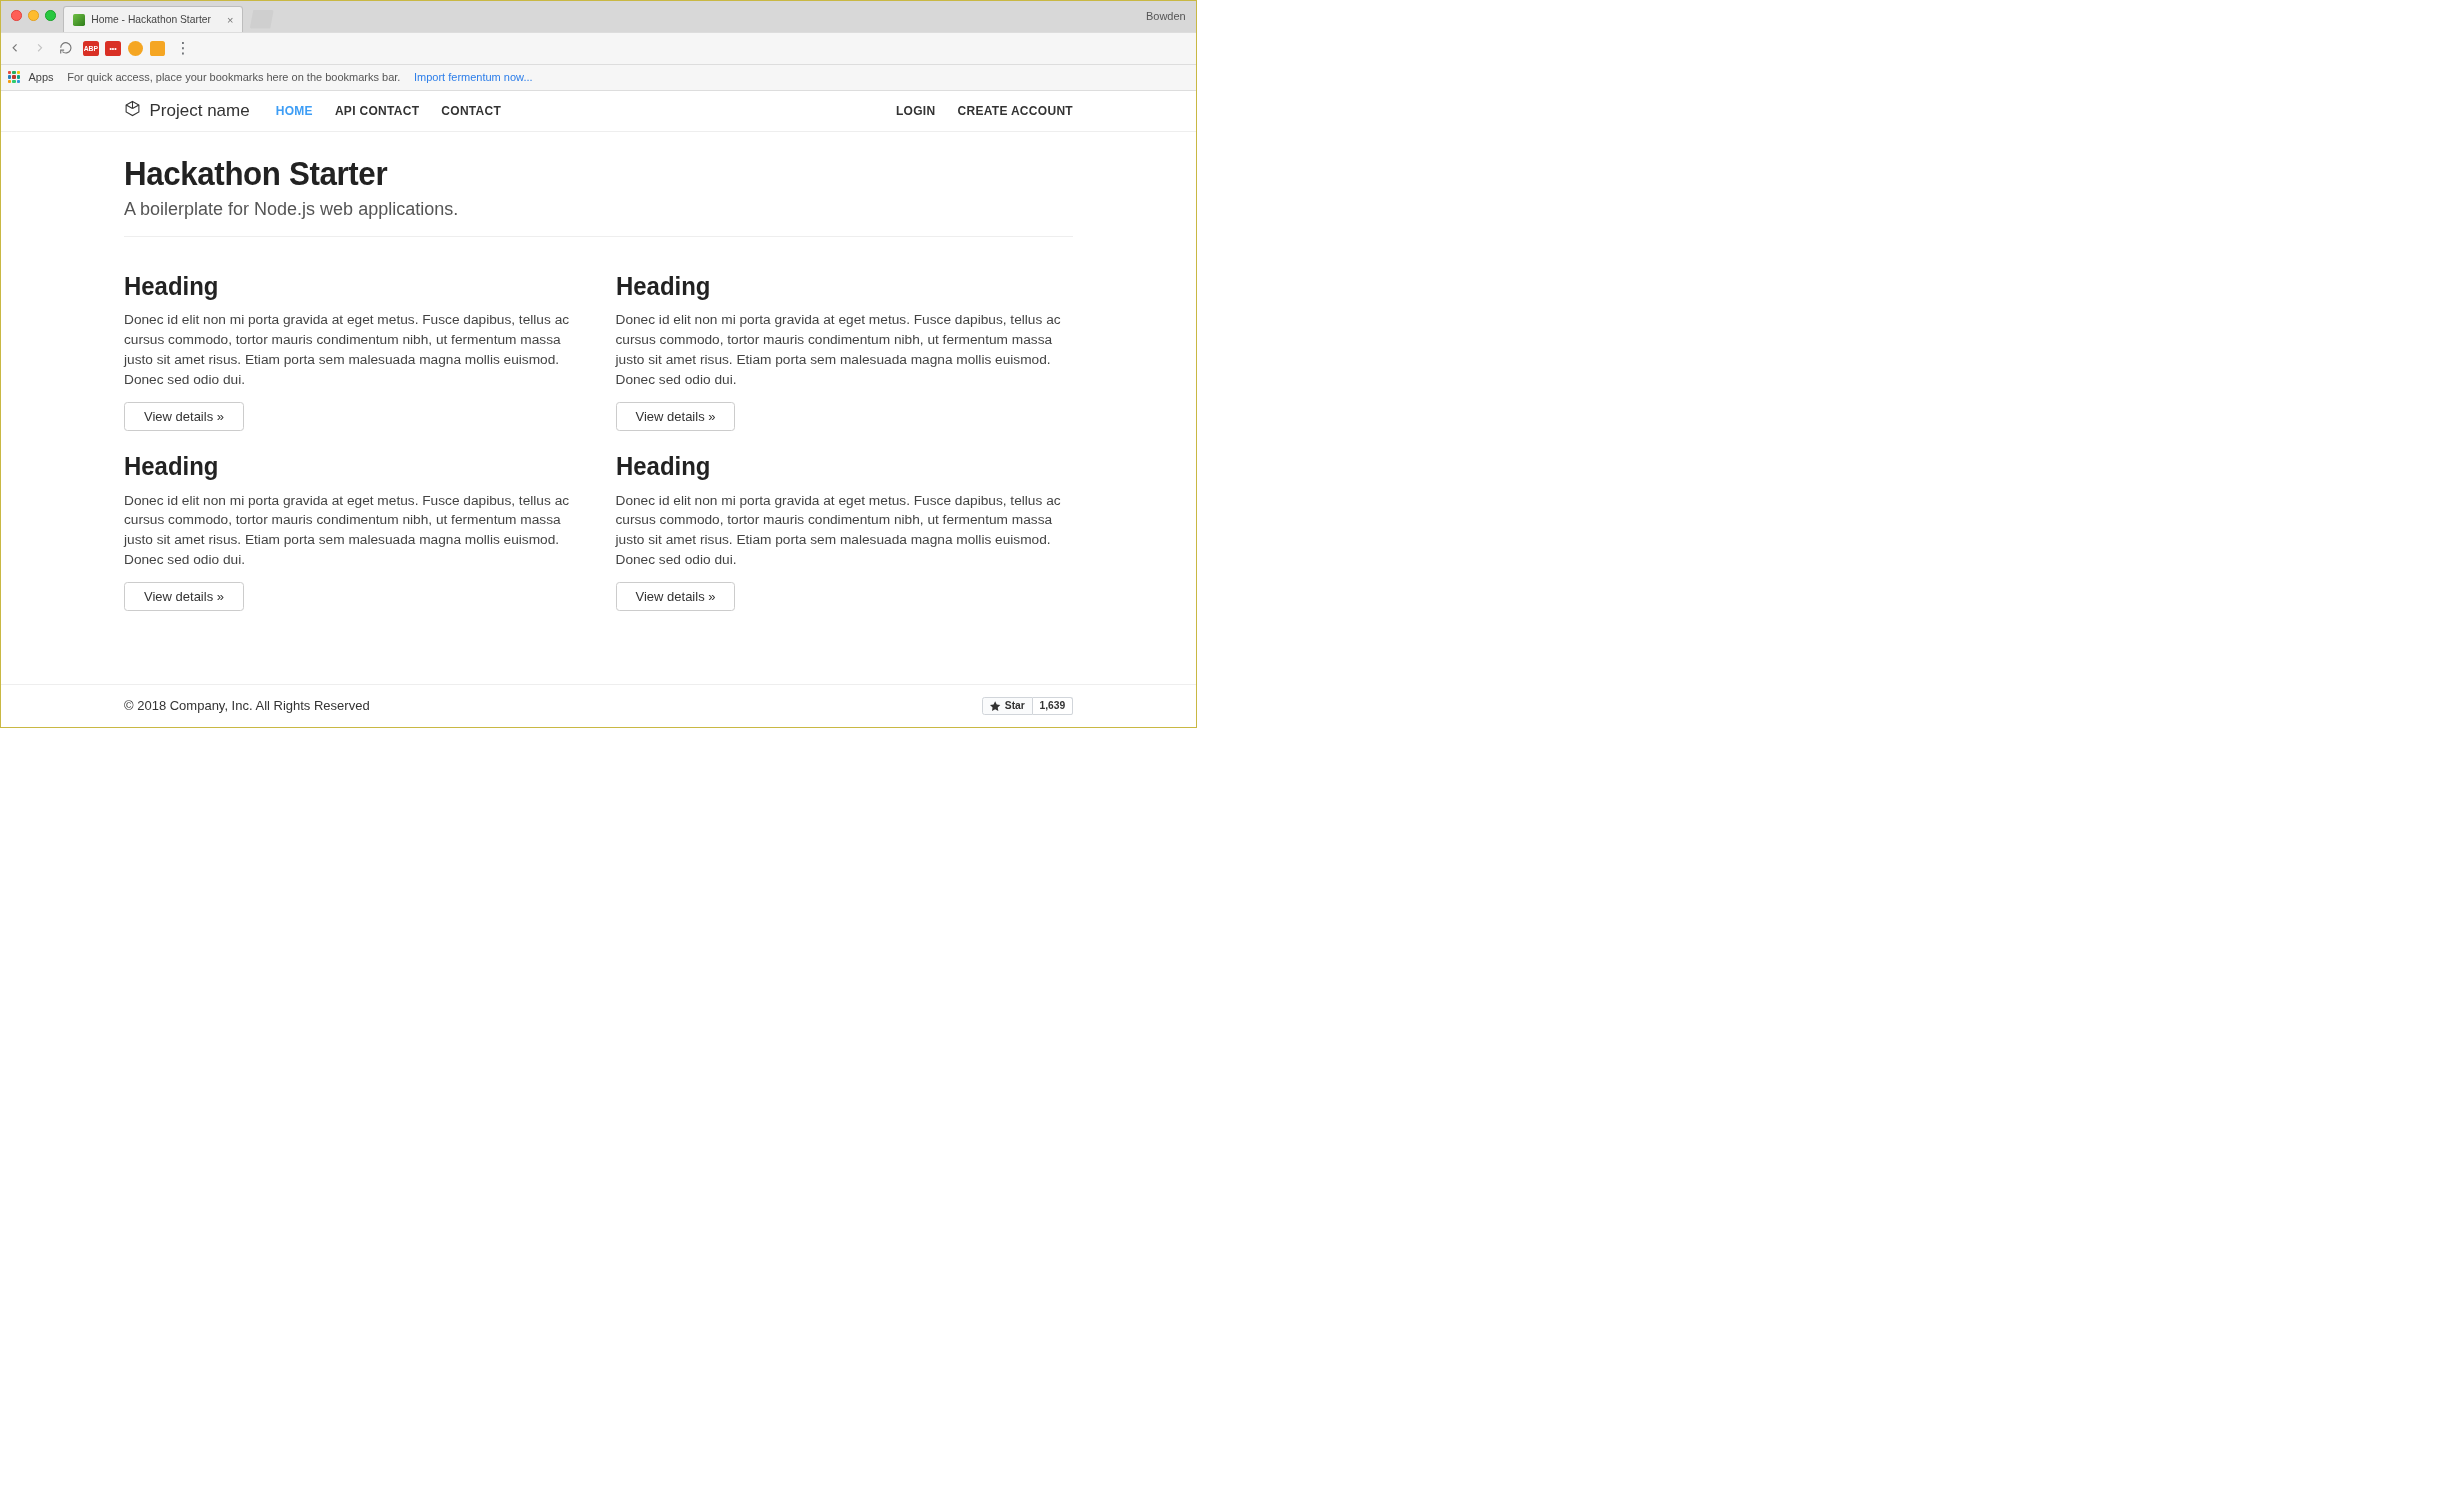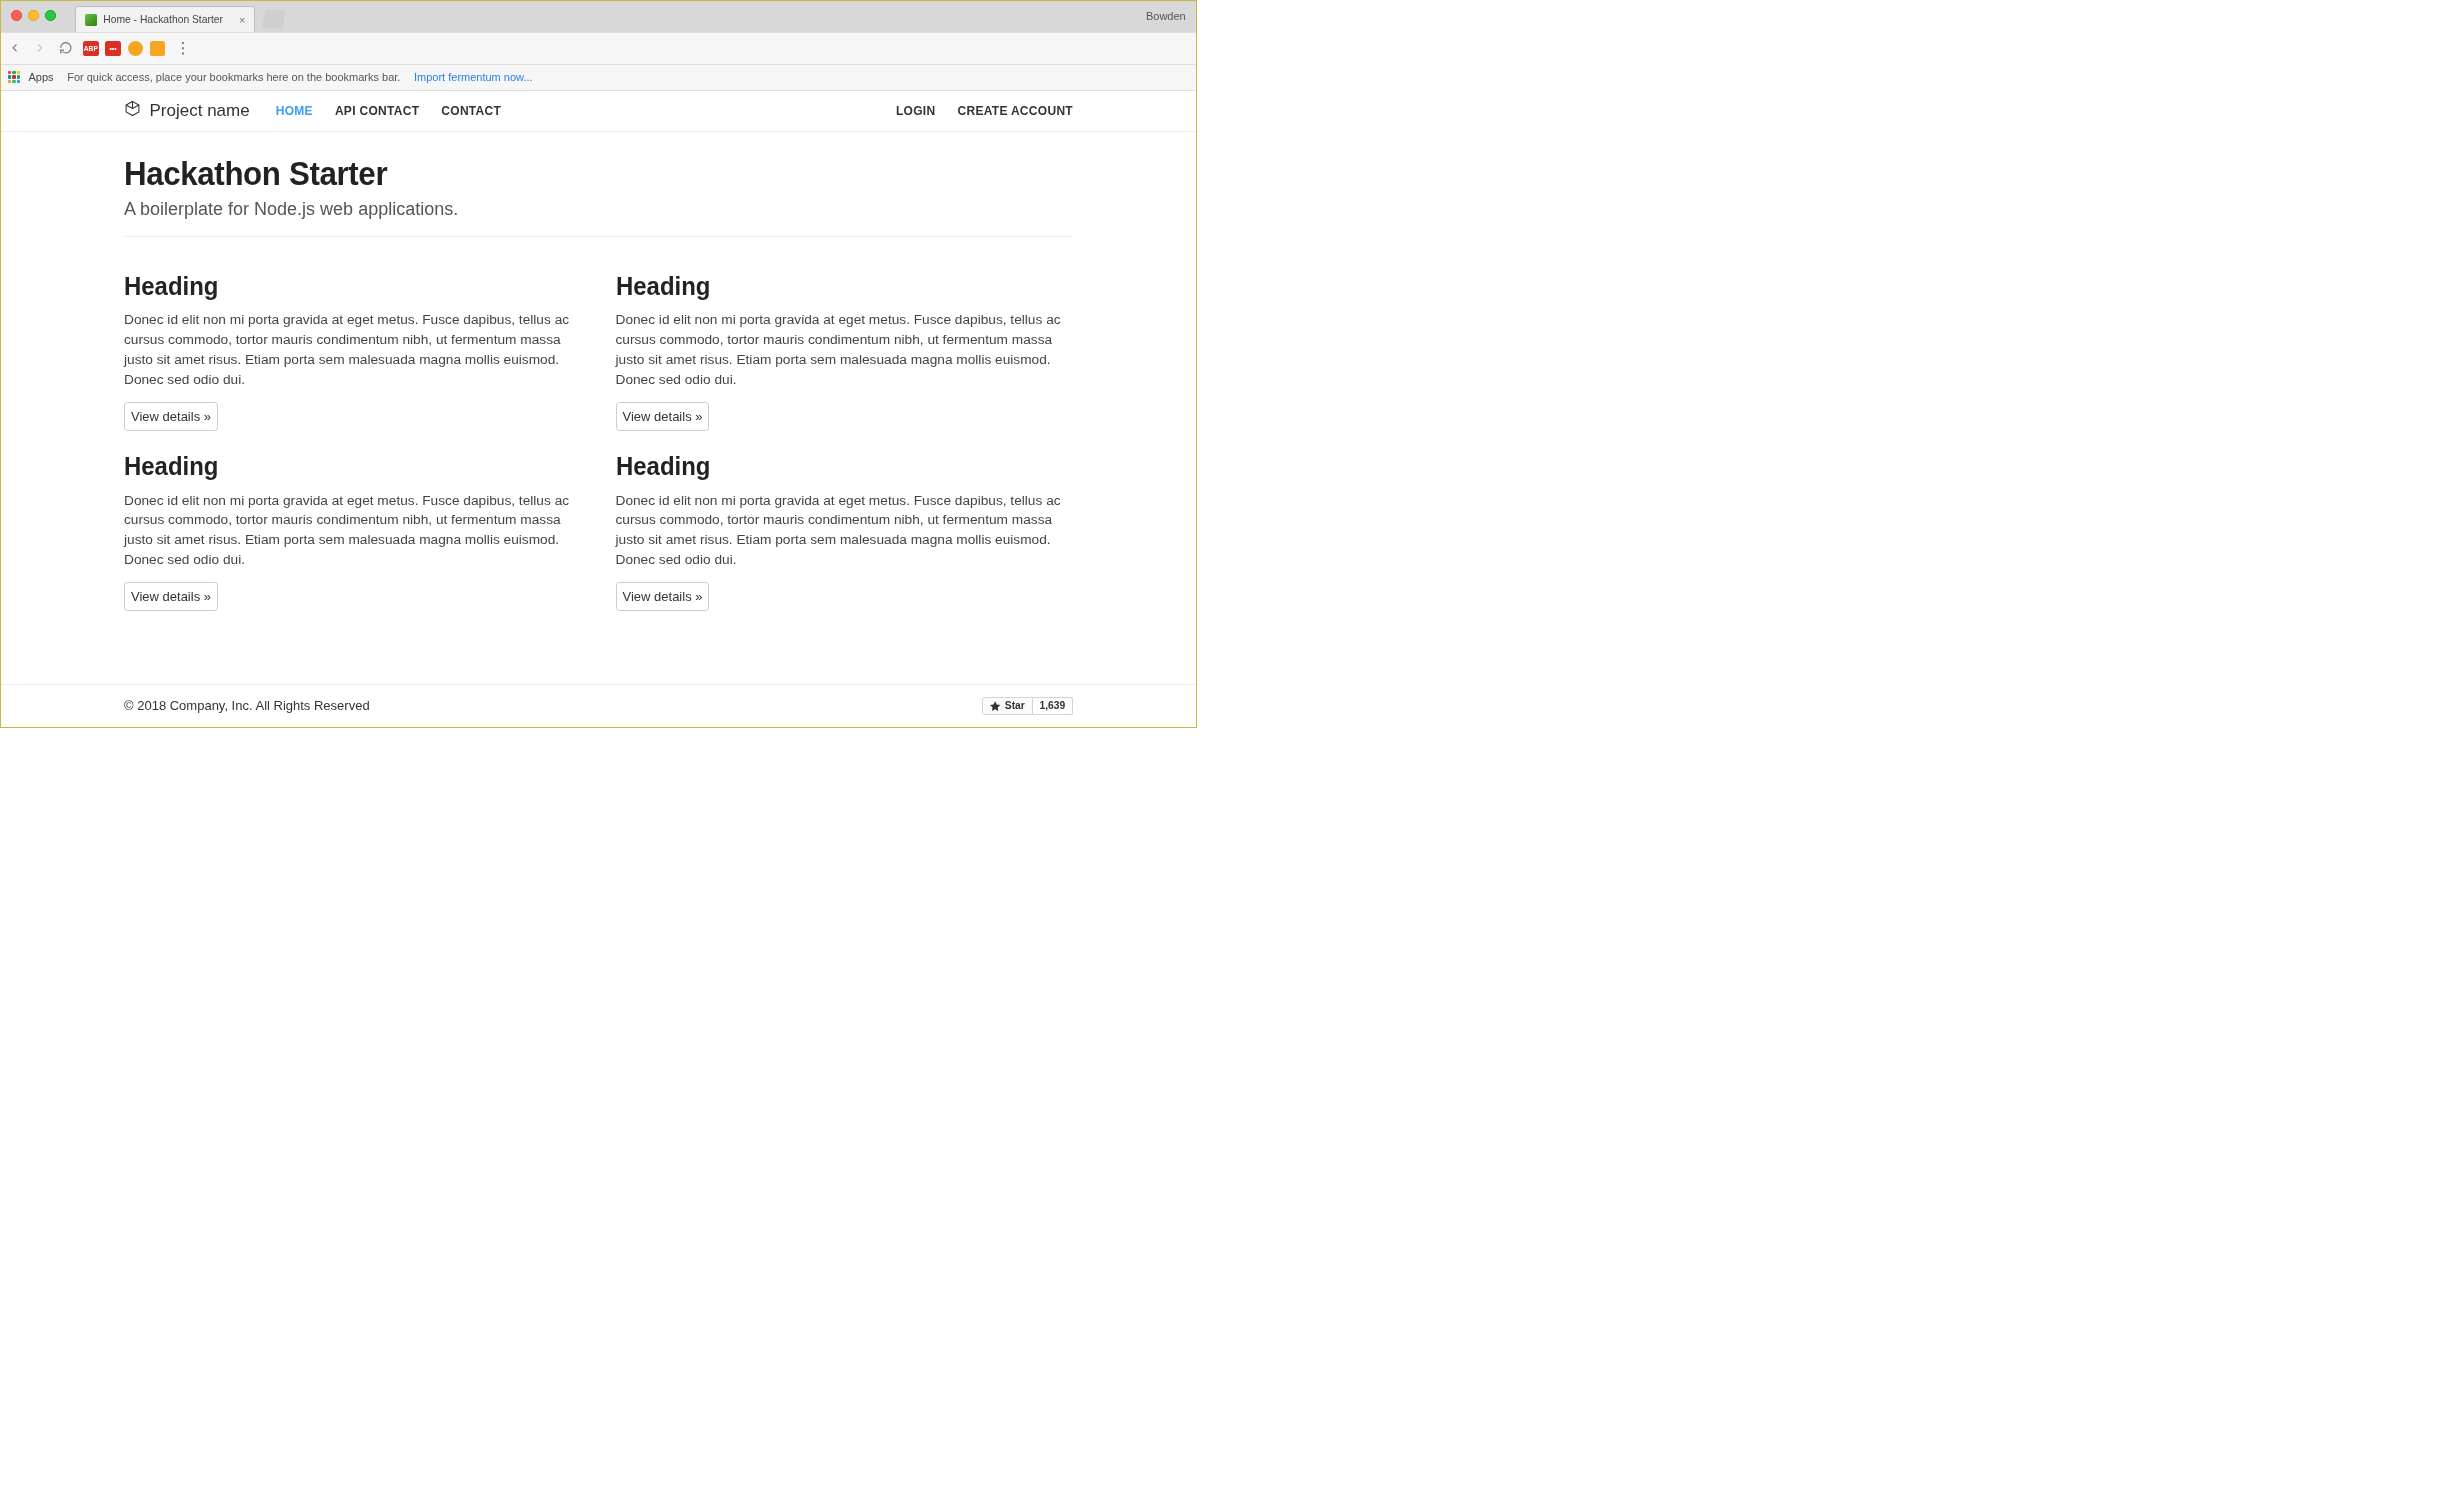--- a/index.html
+++ b/index.html
@@ -17,21 +17,21 @@
       display: flex;
       flex-direction: column;
     }
 
     
     .tab-bar {
       height: 31px;
       background: #d8d8d8;
       display: flex;
       align-items: flex-end;
-      padding-left: 12px;
+      padding-left: 0;
       position: relative;
     }
     .traffic-lights {
       display: flex;
       gap: 6.8px;
       position: absolute;
       left: 10.3px;
       top: 9.4px;
     }
     .traffic-light { width: 10.3px; height: 10.3px; border-radius: 50%; }
@@ -199,21 +199,21 @@
       font-stretch: condensed;
       transform: scaleX(0.92);
       transform-origin: left;
       color:#222;
       margin-bottom: 8.5px;
     }
     .card p { font-size: 13.7px; color: #444; line-height: 1.45; margin-bottom: 12px;}
     .btn {
       display: inline-block;
       border: 0.9px solid #ccc;
-      padding: 6px 6px;
+      padding: 6px 19px;
       font-size: 13px;
       color: #333;
       background: #fff;
       border-radius: 3.4px;
       cursor: pointer;
     }
 
     
     .footer {
       border-top: 0.9px solid #eee;

